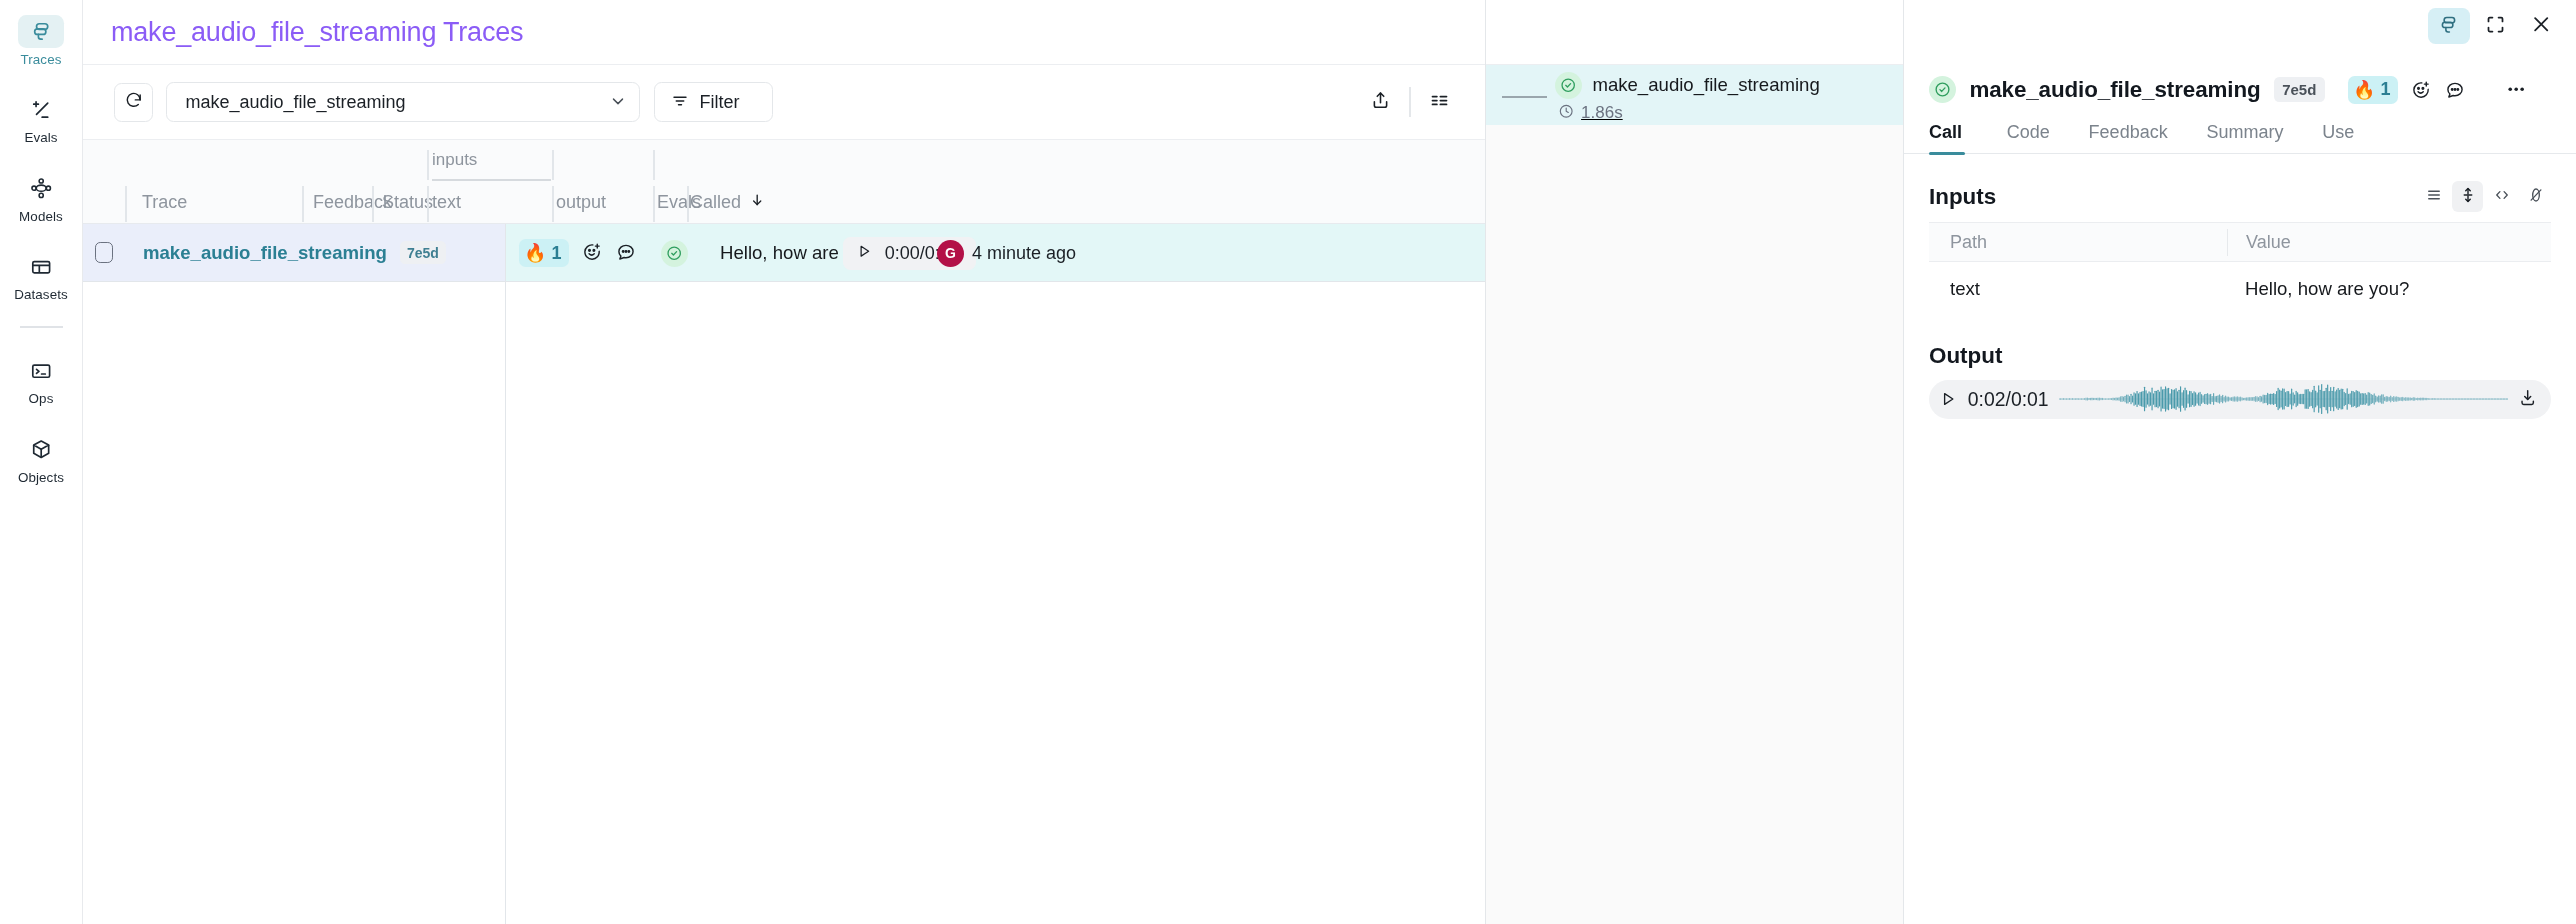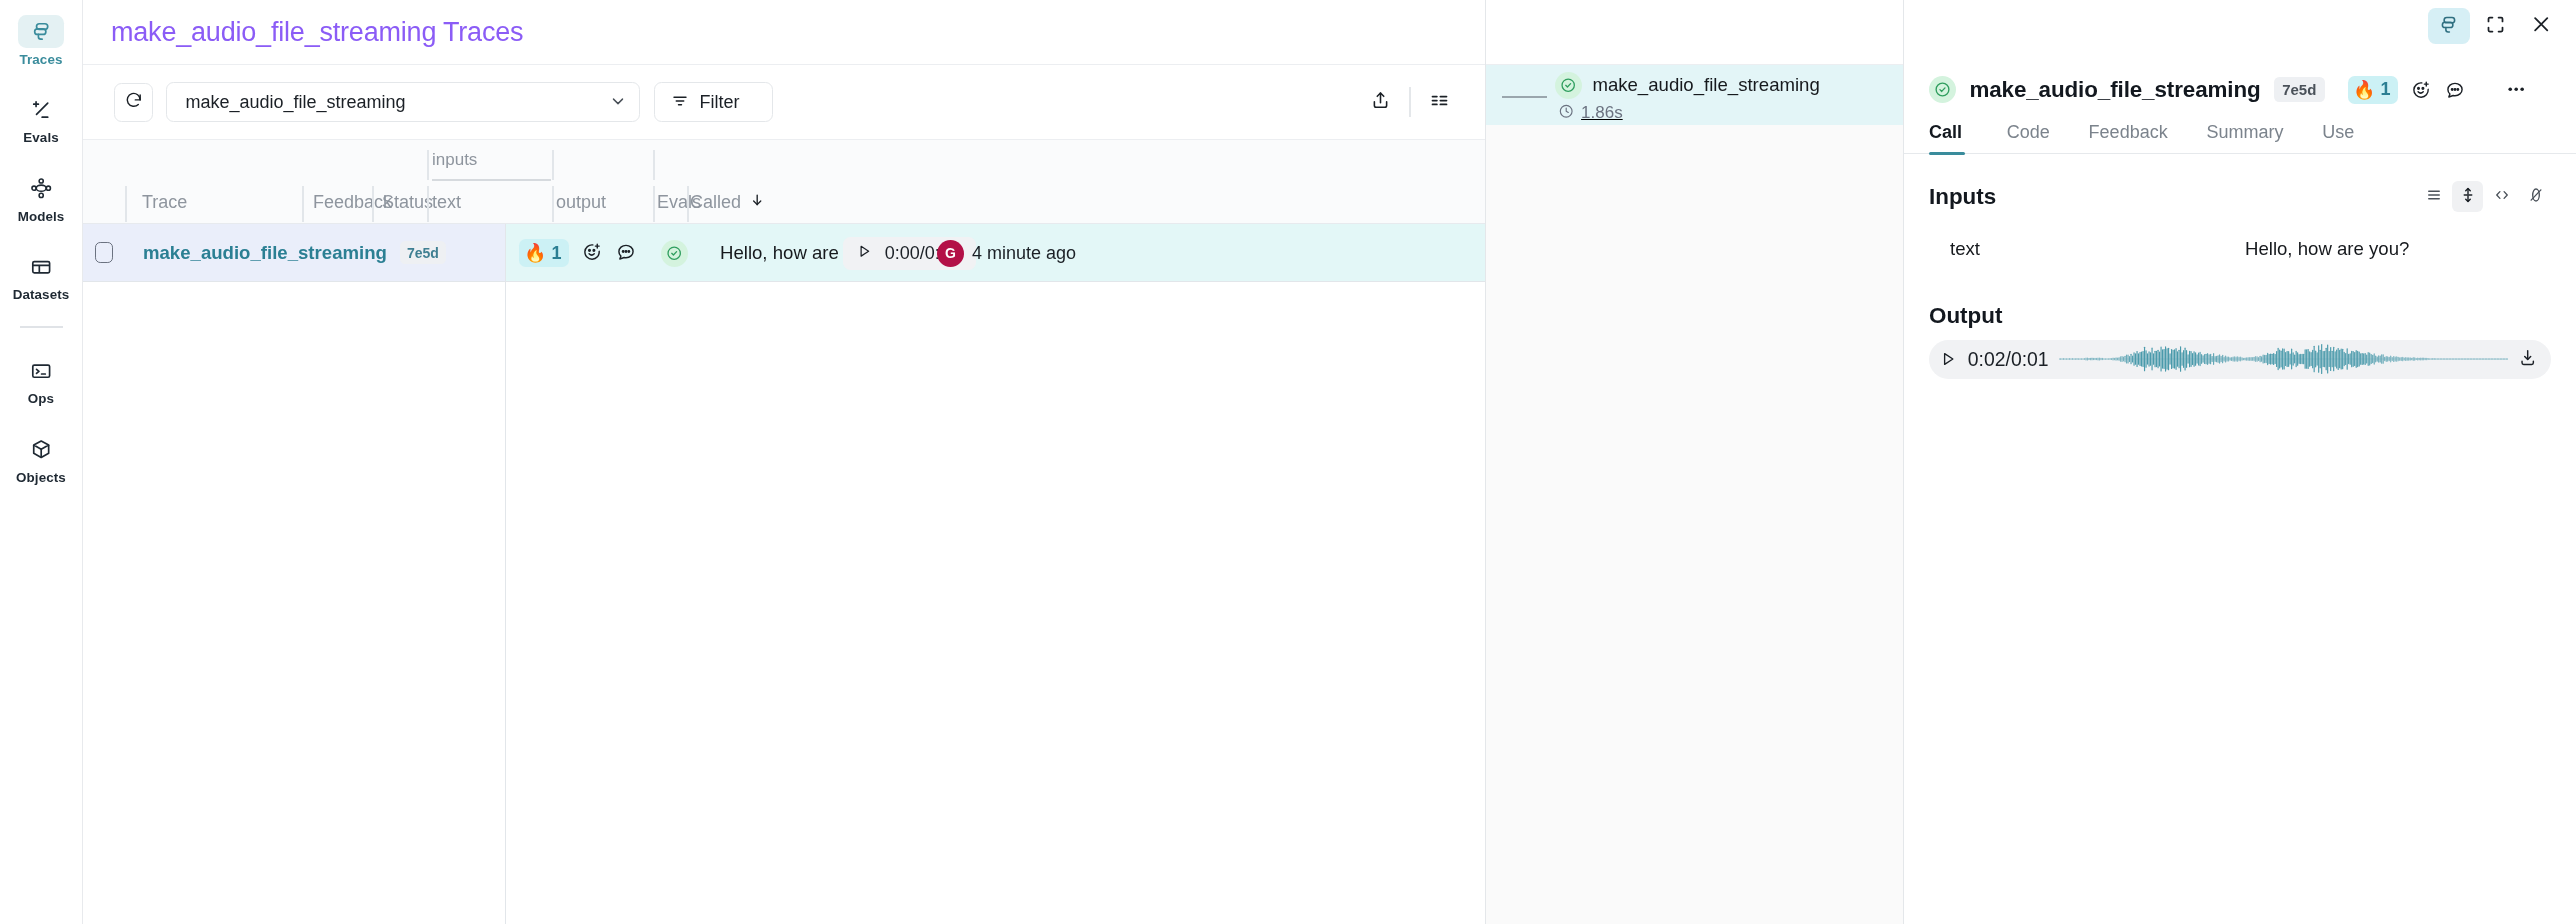--- a/index.html
+++ b/index.html
@@ -29,21 +29,21 @@
   }
   .rail-icon-box {
     width: 46px; height: 33px;
     display: flex; align-items: center; justify-content: center;
     border-radius: 8.2px;
   }
   .rail-item.active .rail-icon-box { background: #e4f1f3; }
   .rail-item.active .rail-label { color: #3a8c9c; }
   .rail-label {
     margin-top: 3.7px;
-    font-size: 13.4px; font-weight: 700; color: #1f2933;
+    font-size: 13.4px; font-weight: 400; color: #1f2933;
     letter-spacing: 0.1px;
   }
   .rail-sep {
     width: 43px; height: 1.5px; background: #e0e3e7; margin: 1.5px 0 22.4px 0;
   }
 
   
   .center {
     width: 1402px; flex: 0 0 1402px; height: 924px;
     display: flex; flex-direction: column;
@@ -654,20 +654,24 @@
               <svg width="18" height="18" viewBox="0 0 24 24" fill="none" stroke="#4a5159" stroke-width="1.8" stroke-linecap="round">
                 <ellipse cx="12" cy="12" rx="4.4" ry="8"></ellipse>
                 <path d="M5.5 18.8L18.5 5.2"></path>
               </svg>
             </span>
           </div>
         </div>
       </div>
 
       <div class="kvtable">
+        <div class="kv-head">
+          <div class="kv-path">Path</div>
+          <div class="kv-val">Value</div>
+        </div>
         <div class="kv-row">
           <div class="kv-path">text</div>
           <div class="kv-val">Hello, how are you?</div>
         </div>
       </div>
     </div>
 
     <div class="section">
       <div class="section-head">
         <span class="section-title">Output</span>

